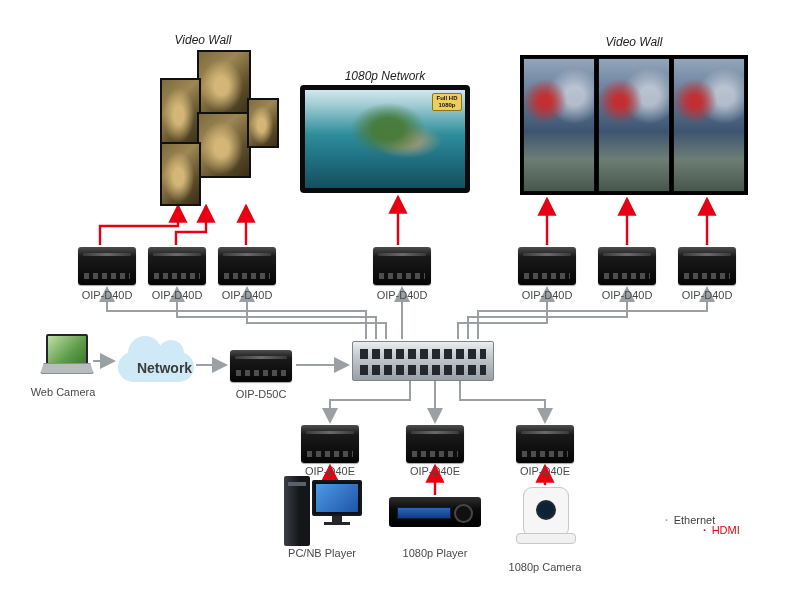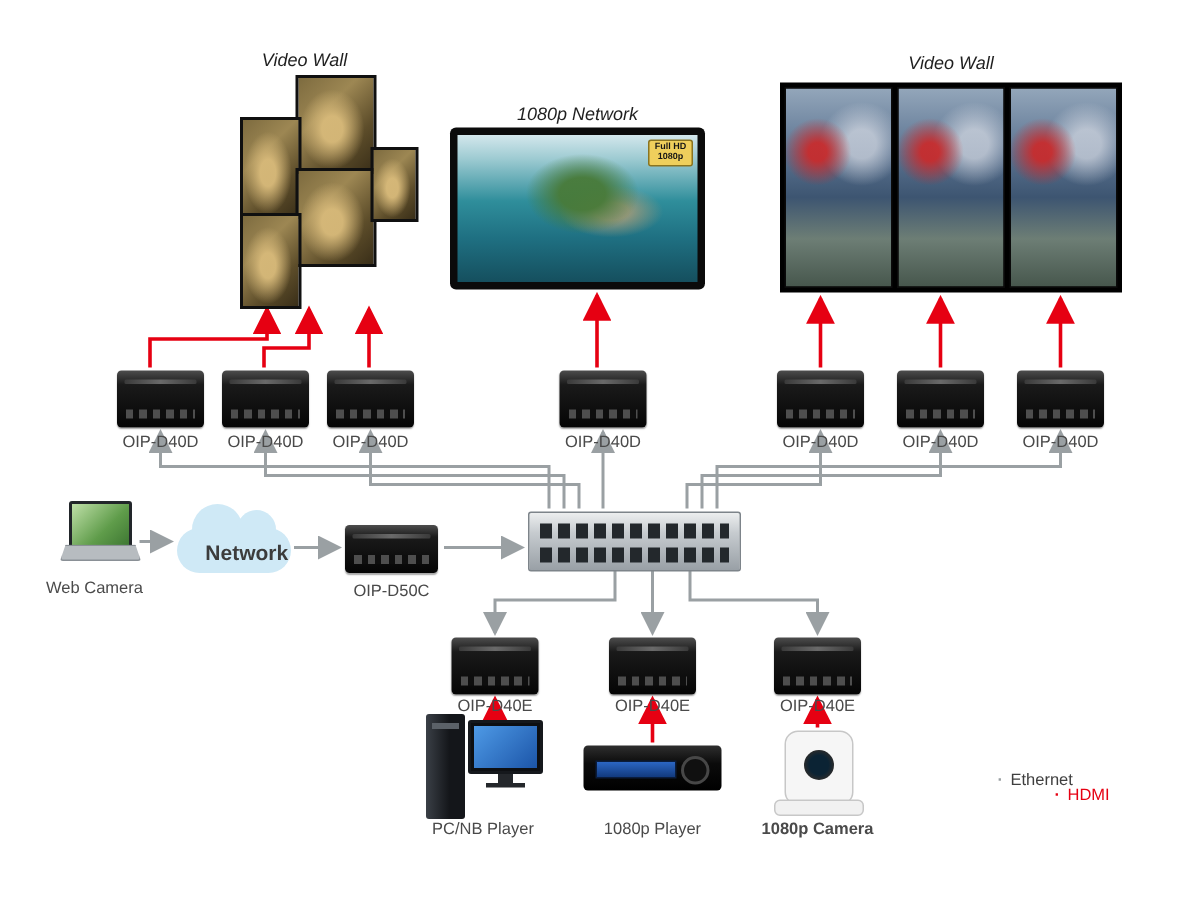--- a/index.html
+++ b/index.html
@@ -222,21 +222,21 @@
   <div class="pc-stand"></div>
   <div class="pc-base"></div>
   <div class="lbl" style="left:272px; top:547px; width:100px;">PC/NB Player</div>
 
   <div class="player"></div>
   <div class="lbl" style="left:385px; top:547px; width:100px;text-align:center;">1080p Player</div>
 
   <div class="cam-body"></div>
   <div class="cam-lens"></div>
   <div class="cam-base"></div>
-  <div class="lbl" style="left:495px; top:547px; width:100px;font-weight:bold;">1080p Camera</div>
+  <div class="lbl" style="left:495px; top:561px; width:100px;">1080p Camera</div>
 
   <div class="legend-row eth-row" style="left:665px; top:514px;">
     <span class="bullet">·</span><span>Ethernet</span>
   </div>
   <div class="legend-row hdmi-row" style="left:703px; top:524px;">
     <span class="bullet">·</span><span>HDMI</span>
   </div>
 
 </div>
 

